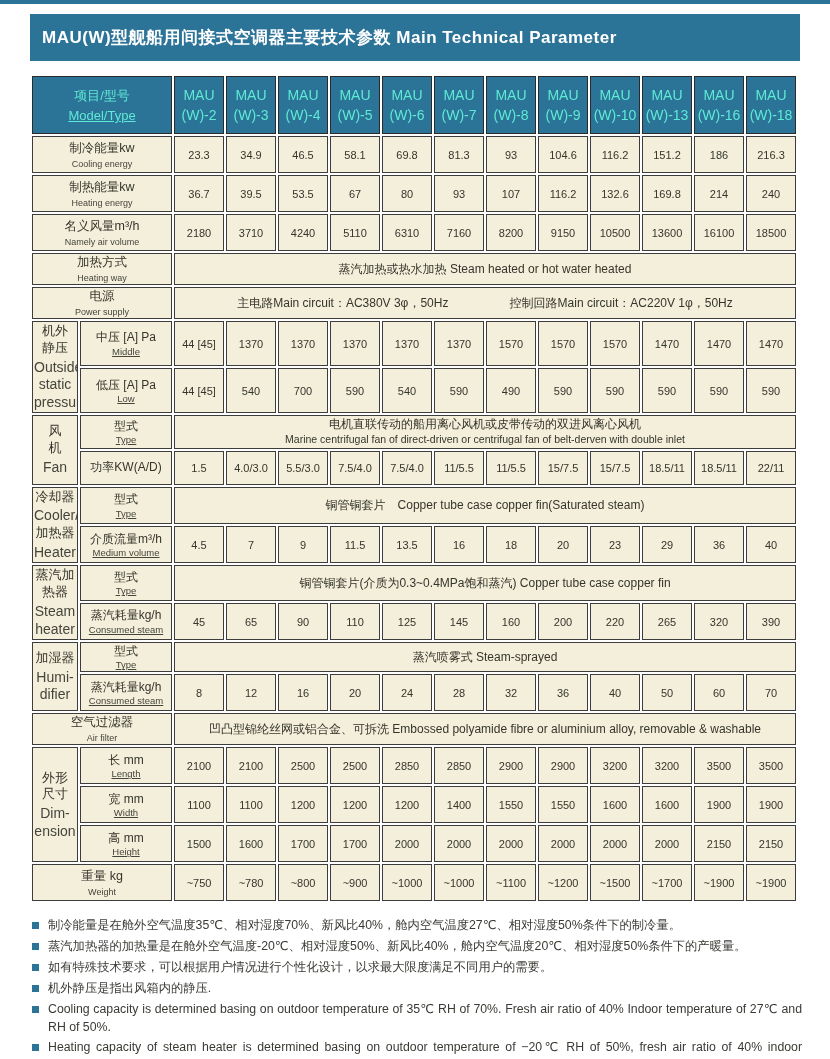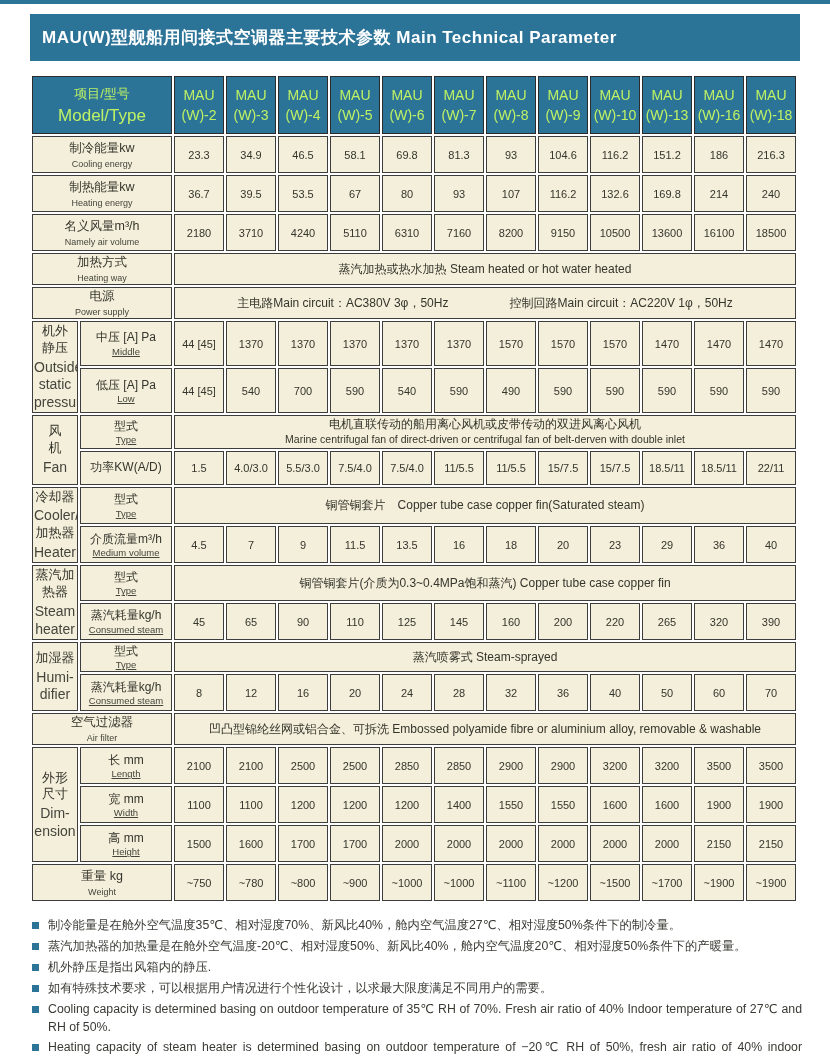--- a/index.html
+++ b/index.html
@@ -15,23 +15,23 @@
   }
   table.params{
     margin:13px 0 0 30px;border-collapse:separate;border-spacing:2px;
     table-layout:fixed;width:768px;
   }
   td{
     border:1px solid #3d3d3d;background:#F4EFDB;text-align:center;
     vertical-align:middle;color:#35352C;padding:1px 1px;overflow:hidden;
   }
   tr.head td{height:54px;}
-  td.corner,td.model{background:#2C7398;color:#bef264;border-color:#2b2b2b;}
+  td.corner,td.model{background:#2C7398;color:#5eead4;border-color:#2b2b2b;}
   td.corner .zh{font-size:13px;margin-bottom:3px;}
-  td.corner .en-w{font-size:17px;}
+  td.corner .en-w{font-size:13px;text-decoration:underline;}
   td.model{font-size:14px;line-height:1.45;}
   td.lbl .zh{font-size:12.5px;line-height:1.2;}
   td.lbl .en{font-size:9px;color:#45453c;margin-top:3px;}
   td.sub .zh{font-size:12px;line-height:1.2;}
   td.sub .en{font-size:9.5px;color:#45453c;margin-top:1px;text-decoration:underline;}
   td.grp .zh-g{white-space:pre-line;font-size:13px;line-height:1.3;}
   td.grp .en-g{white-space:pre-line;font-size:14px;line-height:1.25;color:#45453c;margin-top:2px;}
   td.v{font-size:11px;height:30px;}
   tr.tall td.v{height:33px;}
   td.wide{font-size:12px;}
@@ -439,28 +439,28 @@
     <div class="note">
       <span class="bullet"></span>
       <span class="note-text">制冷能量是在舱外空气温度35℃、相对湿度70%、新风比40%，舱内空气温度27℃、相对湿度50%条件下的制冷量。</span>
     </div>
     <div class="note">
       <span class="bullet"></span>
       <span class="note-text">蒸汽加热器的加热量是在舱外空气温度-20℃、相对湿度50%、新风比40%，舱内空气温度20℃、相对湿度50%条件下的产暖量。</span>
     </div>
     <div class="note">
       <span class="bullet"></span>
+      <span class="note-text">如有特殊技术要求，可以根据用户情况进行个性化设计，以求最大限度满足不同用户的需要。</span>
+    </div>
+    <div class="note">
+      <span class="bullet"></span>
       <span class="note-text">机外静压是指出风箱内的静压.</span>
     </div>
     <div class="note">
       <span class="bullet"></span>
-      <span class="note-text">如有特殊技术要求，可以根据用户情况进行个性化设计，以求最大限度满足不同用户的需要。</span>
-    </div>
-    <div class="note">
-      <span class="bullet"></span>
       <span class="note-text">Cooling capacity is determined basing on outdoor temperature of 35℃ RH of 70%. Fresh air ratio of 40% Indoor temperature of 27℃ and RH of 50%.</span>
     </div>
     <div class="note">
       <span class="bullet"></span>
       <span class="note-text">Heating capacity of steam heater is determined basing on outdoor temperature of −20℃ RH of 50%, fresh air ratio of 40% indoor temperature of 20℃ and RH of 50%.</span>
     </div>
     <div class="note">
       <span class="bullet"></span>
       <span class="note-text">Outside static pressure refers to the static pressure within air supply box.</span>
     </div>

